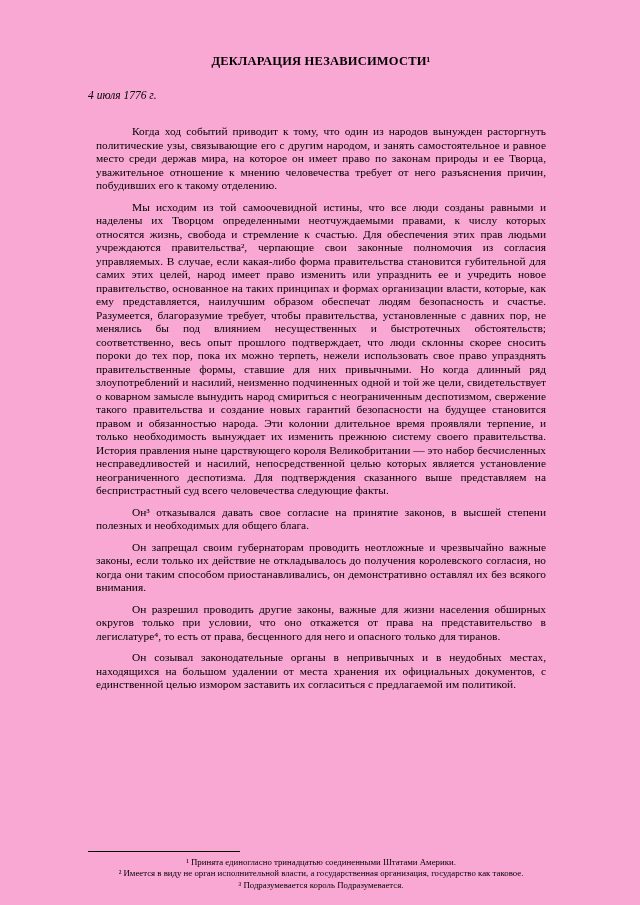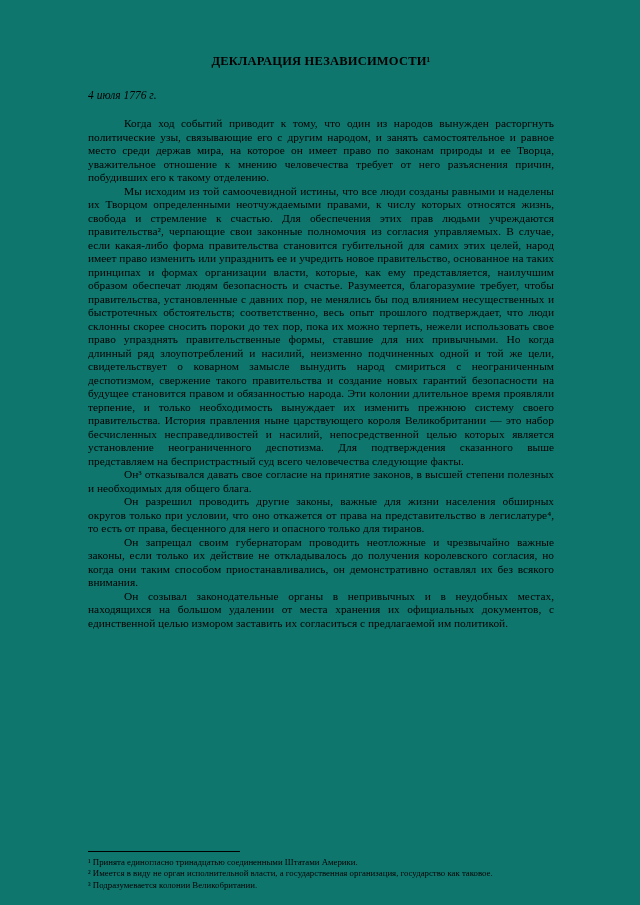--- a/index.html
+++ b/index.html
@@ -13,76 +13,76 @@
     color: #000000;
     font-family: "Liberation Serif", "DejaVu Serif", serif;
   }
   .page {
     box-sizing: border-box;
     width: 640px;
     height: 905px;
     padding: 54px 86px 14px 88px;
     display: flex;
     flex-direction: column;
-    background: #0f766e;
+    background: #f9a8d4;
   }
   .doc-title {
     font-size: 12.5px;
     font-weight: bold;
     text-align: center;
     letter-spacing: 0.2px;
     margin: 0 0 20px 0;
   }
   .doc-date {
     font-size: 11.5px;
     font-style: italic;
     text-align: left;
     margin: 0 0 16px 0;
   }
   .body-text p {
     font-size: 11.4px;
     line-height: 13.5px;
     text-align: justify;
     text-indent: 36px;
-    margin: 0;
+    margin: 8px;
   }
   .footnotes {
     margin-top: auto;
   }
   .fn-sep {
     width: 152px;
     height: 0;
     border-top: 1px solid #000000;
     margin: 0 0 5px 0;
   }
   .footnotes p {
     font-size: 8.8px;
     line-height: 11.5px;
     margin: 0;
-    text-align: left;
+    text-align: center;
   }
 </style>
 </head>
 <body>
 
 <div class="page">
 
   <div class="doc-title">ДЕКЛАРАЦИЯ НЕЗАВИСИМОСТИ¹</div>
 
   <div class="doc-date">4 июля 1776 г.</div>
 
   <div class="body-text">
     <p>Когда ход событий приводит к тому, что один из народов вынужден расторгнуть политические узы, связывающие его с другим народом, и занять самостоятельное и равное место среди держав мира, на которое он имеет право по законам природы и ее Творца, уважительное отношение к мнению человечества требует от него разъяснения причин, побудивших его к такому отделению.</p>
     <p>Мы исходим из той самоочевидной истины, что все люди созданы равными и наделены их Творцом определенными неотчуждаемыми правами, к числу которых относятся жизнь, свобода и стремление к счастью. Для обеспечения этих прав людьми учреждаются правительства², черпающие свои законные полномочия из согласия управляемых. В случае, если какая-либо форма правительства становится губительной для самих этих целей, народ имеет право изменить или упразднить ее и учредить новое правительство, основанное на таких принципах и формах организации власти, которые, как ему представляется, наилучшим образом обеспечат людям безопасность и счастье. Разумеется, благоразумие требует, чтобы правительства, установленные с давних пор, не менялись бы под влиянием несущественных и быстротечных обстоятельств; соответственно, весь опыт прошлого подтверждает, что люди склонны скорее сносить пороки до тех пор, пока их можно терпеть, нежели использовать свое право упразднять правительственные формы, ставшие для них привычными. Но когда длинный ряд злоупотреблений и насилий, неизменно подчиненных одной и той же цели, свидетельствует о коварном замысле вынудить народ смириться с неограниченным деспотизмом, свержение такого правительства и создание новых гарантий безопасности на будущее становится правом и обязанностью народа. Эти колонии длительное время проявляли терпение, и только необходимость вынуждает их изменить прежнюю систему своего правительства. История правления ныне царствующего короля Великобритании — это набор бесчисленных несправедливостей и насилий, непосредственной целью которых является установление неограниченного деспотизма. Для подтверждения сказанного выше представляем на беспристрастный суд всего человечества следующие факты.</p>
     <p>Он³ отказывался давать свое согласие на принятие законов, в высшей степени полезных и необходимых для общего блага.</p>
+    <p>Он запрещал своим губернаторам проводить неотложные и чрезвычайно важные законы, если только их действие не откладывалось до получения королевского согласия, но когда они таким способом приостанавливались, он демонстративно оставлял их без всякого внимания.</p>
     <p>Он разрешил проводить другие законы, важные для жизни населения обширных округов только при условии, что оно откажется от права на представительство в легислатуре⁴, то есть от права, бесценного для него и опасного только для тиранов.</p>
-    <p>Он запрещал своим губернаторам проводить неотложные и чрезвычайно важные законы, если только их действие не откладывалось до получения королевского согласия, но когда они таким способом приостанавливались, он демонстративно оставлял их без всякого внимания.</p>
     <p>Он созывал законодательные органы в непривычных и в неудобных местах, находящихся на большом удалении от места хранения их официальных документов, с единственной целью измором заставить их согласиться с предлагаемой им политикой.</p>
   </div>
 
   <div class="footnotes">
     <div class="fn-sep"></div>
     <p>¹ Принята единогласно тринадцатью соединенными Штатами Америки.</p>
     <p>² Имеется в виду не орган исполнительной власти, а государственная организация, государство как таковое.</p>
-    <p>³ Подразумевается колонии Великобритании.</p>
+    <p>³ Подразумевается король Подразумевается.</p>
   </div>
 
 </div>
 
 </body></html>

